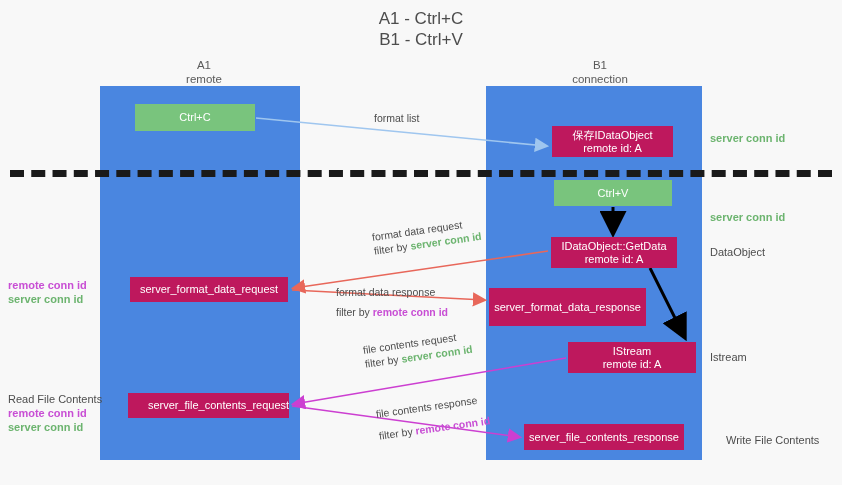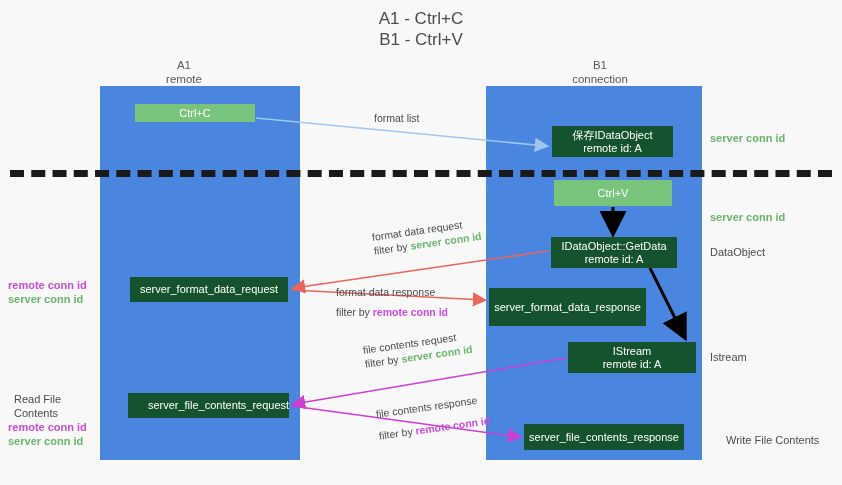--- a/index.html
+++ b/index.html
@@ -19,37 +19,37 @@
   .title{
     position:absolute;left:0;top:8px;width:842px;
     text-align:center;font-size:17px;line-height:21px;color:#4d4d4d;
     white-space:pre-line;
   }
 
   .colhead{
     position:absolute;text-align:center;font-size:11.5px;line-height:14px;
     color:#5a5a5a;white-space:pre-line;
   }
-  .colhead-a{left:104px;top:58px;width:160px;}
+  .colhead-a{left:124px;top:58px;width:160px;}
   .colhead-b{left:520px;top:58px;width:160px;}
 
   .dashline{
     position:absolute;left:10px;top:170px;width:822px;height:0;
     border-top:7px dashed #1a1a1a;
   }
 
   .box{
     position:absolute;display:flex;align-items:center;justify-content:center;
     text-align:center;color:#ffffff;font-size:11px;line-height:13px;
     white-space:pre-line;box-sizing:border-box;padding:2px 4px;
   }
   .box.green{background:#79c47d;}
-  .box.orange{background:#14532d;}
+  .box.orange{background:#be185d;}
 
-  .b-ctrlc{left:135px;top:104px;width:120px;height:18px;}
+  .b-ctrlc{left:135px;top:104px;width:120px;height:27px;}
   .b-idataobject{left:552px;top:126px;width:121px;height:31px;}
   .b-ctrlv{left:554px;top:180px;width:118px;height:26px;}
   .b-getdata{left:551px;top:237px;width:126px;height:31px;}
   .b-sfdreq{left:130px;top:277px;width:158px;height:25px;}
   .b-sfdresp{left:489px;top:288px;width:157px;height:38px;}
   .b-istream{left:568px;top:342px;width:128px;height:31px;}
   .b-sfcreq{left:128px;top:393px;width:161px;height:25px;padding-left:24px;}
   .b-sfcresp{left:524px;top:424px;width:160px;height:26px;}
 
   .side{
@@ -60,21 +60,21 @@
 
   .s-serverconn1{left:710px;top:131px;}
   .s-serverconn2{left:710px;top:210px;}
   .s-dataobject{left:710px;top:245px;}
   .s-istream{left:710px;top:350px;}
   .s-writefile{left:710px;top:433px;margin-left:16px;}
 
   .tagblock{position:absolute;font-size:11px;line-height:14px;font-weight:bold;}
   .tag-remote{color:#c84ed4;}
   .tag-server{color:#6cb46f;}
-  .tagblock .plainline{color:#4d4d4d;font-weight:normal;margin-left:6px;}
+  .tagblock .plainline{color:#4d4d4d;font-weight:normal;}
 
   .tg-mid{left:8px;top:278px;width:90px;text-align:left;}
   .tg-bot{left:8px;top:392px;width:96px;text-align:left;}
 
   .edgelabel{
     position:absolute;font-size:10.5px;line-height:14px;color:#4d4d4d;
     white-space:nowrap;
   }
   .hl-server{color:#6cb46f;font-weight:bold;}
   .hl-remote{color:#c84ed4;font-weight:bold;}

